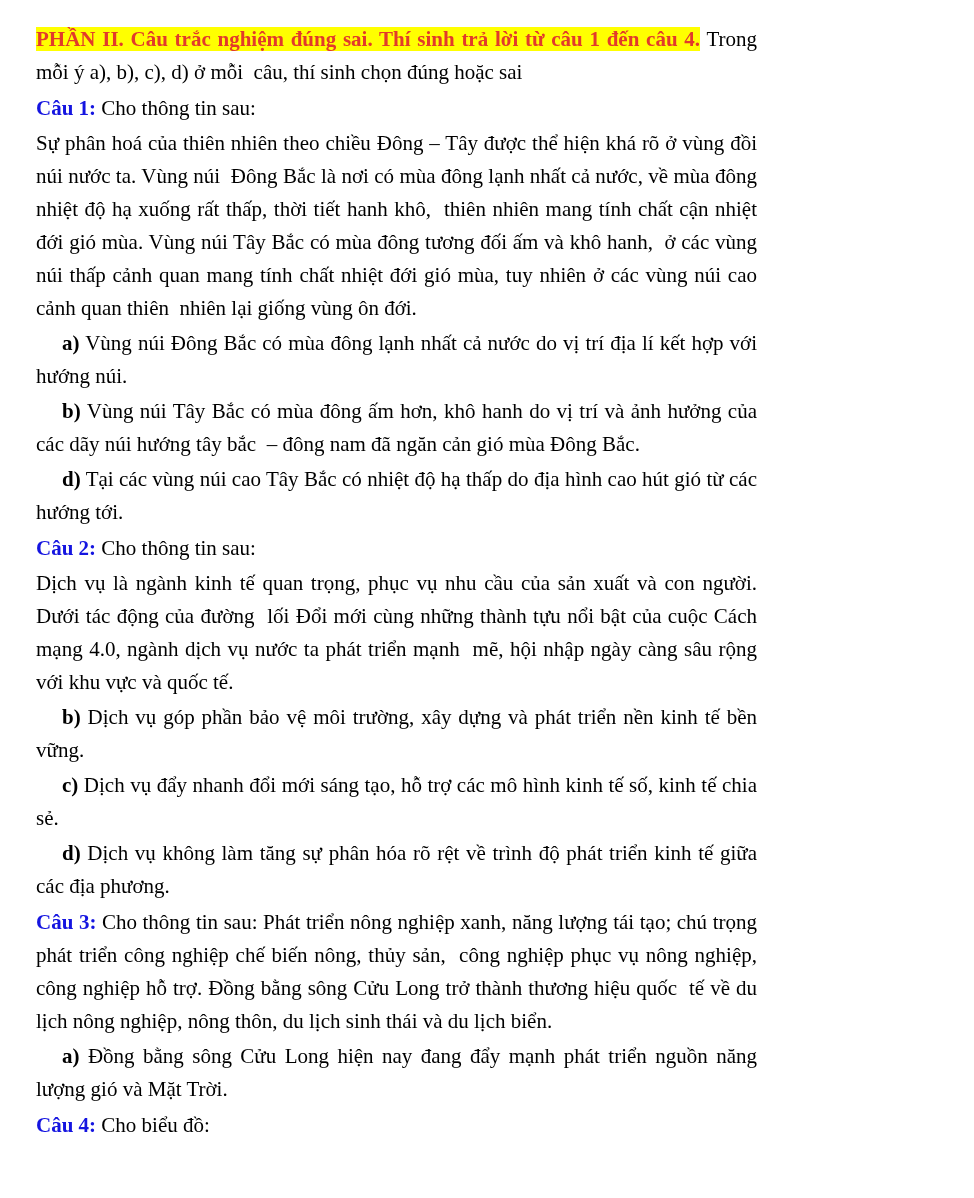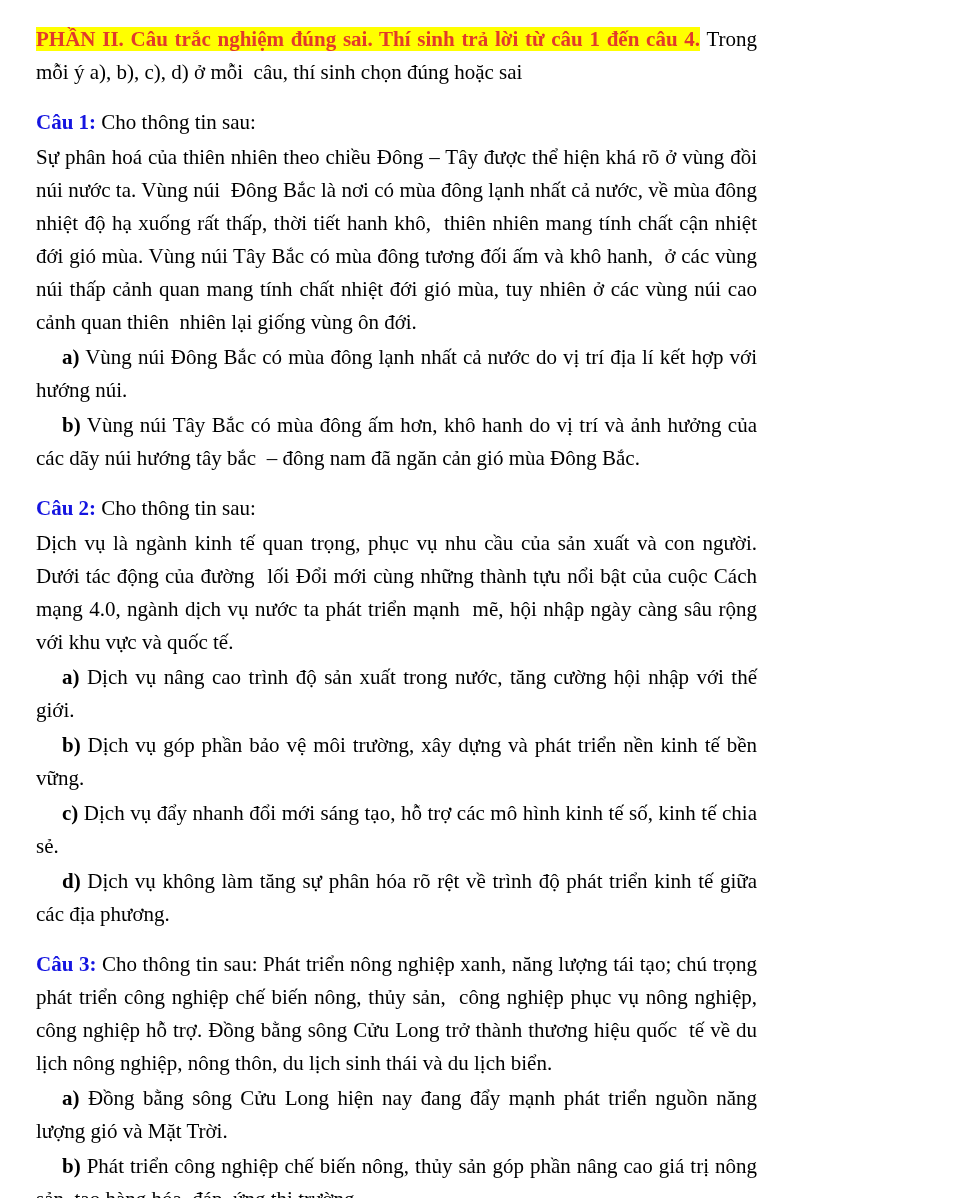--- a/index.html
+++ b/index.html
@@ -19,21 +19,21 @@
     font-family: "Liberation Serif", "DejaVu Serif", serif;
     font-size: 21px;
     line-height: 33px;
     padding: 21px 33px 20px 36px;
   }
   .para {
     margin: 2px 0;
     text-align: justify;
     white-space: pre-wrap;
   }
-  .q-heading { margin-top: 17px; }
+  .q-heading { margin-top: 3px; }
   .hl {
     background: var(--highlight-yellow);
     color: var(--title-red);
     font-weight: bold;
   }
   .q-label {
     color: var(--label-blue);
     font-weight: bold;
   }
   .opt {
@@ -46,27 +46,26 @@
 <body>
 
 <div class="page">
 
   <p class="para"><span class="hl">PHẦN II. Câu trắc nghiệm đúng sai. Thí sinh trả lời từ câu 1 đến câu 4.</span><span> Trong mỗi ý a), b), c), d) ở mỗi  câu, thí sinh chọn đúng hoặc sai</span></p>
 
   <p class="para q-heading"><span class="q-label">Câu 1:</span><span> Cho thông tin sau:</span></p>
   <p class="para">Sự phân hoá của thiên nhiên theo chiều Đông – Tây được thể hiện khá rõ ở vùng đồi núi nước ta. Vùng núi  Đông Bắc là nơi có mùa đông lạnh nhất cả nước, về mùa đông nhiệt độ hạ xuống rất thấp, thời tiết hanh khô,  thiên nhiên mang tính chất cận nhiệt đới gió mùa. Vùng núi Tây Bắc có mùa đông tương đối ấm và khô hanh,  ở các vùng núi thấp cảnh quan mang tính chất nhiệt đới gió mùa, tuy nhiên ở các vùng núi cao cảnh quan thiên  nhiên lại giống vùng ôn đới.</p>
   <p class="para opt"><span class="opt-key">a)</span><span> Vùng núi Đông Bắc có mùa đông lạnh nhất cả nước do vị trí địa lí kết hợp với hướng núi.</span></p>
   <p class="para opt"><span class="opt-key">b)</span><span> Vùng núi Tây Bắc có mùa đông ấm hơn, khô hanh do vị trí và ảnh hưởng của các dãy núi hướng tây bắc  – đông nam đã ngăn cản gió mùa Đông Bắc.</span></p>
+  <p class="para opt"><span class="opt-key">d)</span><span> Tại các vùng núi cao Tây Bắc có nhiệt độ hạ thấp do địa hình cao hút gió từ các hướng tới.</span></p>
 
   <p class="para q-heading"><span class="q-label">Câu 2:</span><span> Cho thông tin sau:</span></p>
   <p class="para">Dịch vụ là ngành kinh tế quan trọng, phục vụ nhu cầu của sản xuất và con người. Dưới tác động của đường  lối Đổi mới cùng những thành tựu nổi bật của cuộc Cách mạng 4.0, ngành dịch vụ nước ta phát triển mạnh  mẽ, hội nhập ngày càng sâu rộng với khu vực và quốc tế.</p>
-  <p class="para opt"><span class="opt-key">a)</span><span> Dịch vụ nâng cao trình độ sản xuất trong nước, tăng cường hội nhập với thế giới.</span></p>
   <p class="para opt"><span class="opt-key">b)</span><span> Dịch vụ góp phần bảo vệ môi trường, xây dựng và phát triển nền kinh tế bền vững.</span></p>
   <p class="para opt"><span class="opt-key">c)</span><span> Dịch vụ đẩy nhanh đổi mới sáng tạo, hỗ trợ các mô hình kinh tế số, kinh tế chia sẻ.</span></p>
   <p class="para opt"><span class="opt-key">d)</span><span> Dịch vụ không làm tăng sự phân hóa rõ rệt về trình độ phát triển kinh tế giữa các địa phương.</span></p>
 
   <p class="para q-heading"><span class="q-label">Câu 3:</span><span> Cho thông tin sau: Phát triển nông nghiệp xanh, năng lượng tái tạo; chú trọng phát triển công nghiệp chế biến nông, thủy sản,  công nghiệp phục vụ nông nghiệp, công nghiệp hỗ trợ. Đồng bằng sông Cửu Long trở thành thương hiệu quốc  tế về du lịch nông nghiệp, nông thôn, du lịch sinh thái và du lịch biển.</span></p>
   <p class="para opt"><span class="opt-key">a)</span><span> Đồng bằng sông Cửu Long hiện nay đang đẩy mạnh phát triển nguồn năng lượng gió và Mặt Trời.</span></p>
-  <p class="para opt"><span class="opt-key">b)</span><span> Phát triển công nghiệp chế biến nông, thủy sản góp phần nâng cao giá trị nông sản, tạo hàng hóa, đáp  ứng thị trường.</span></p>
 
   <p class="para q-heading"><span class="q-label">Câu 4:</span><span> Cho biểu đồ:</span></p>
 
 </div>
 
 </body></html>

